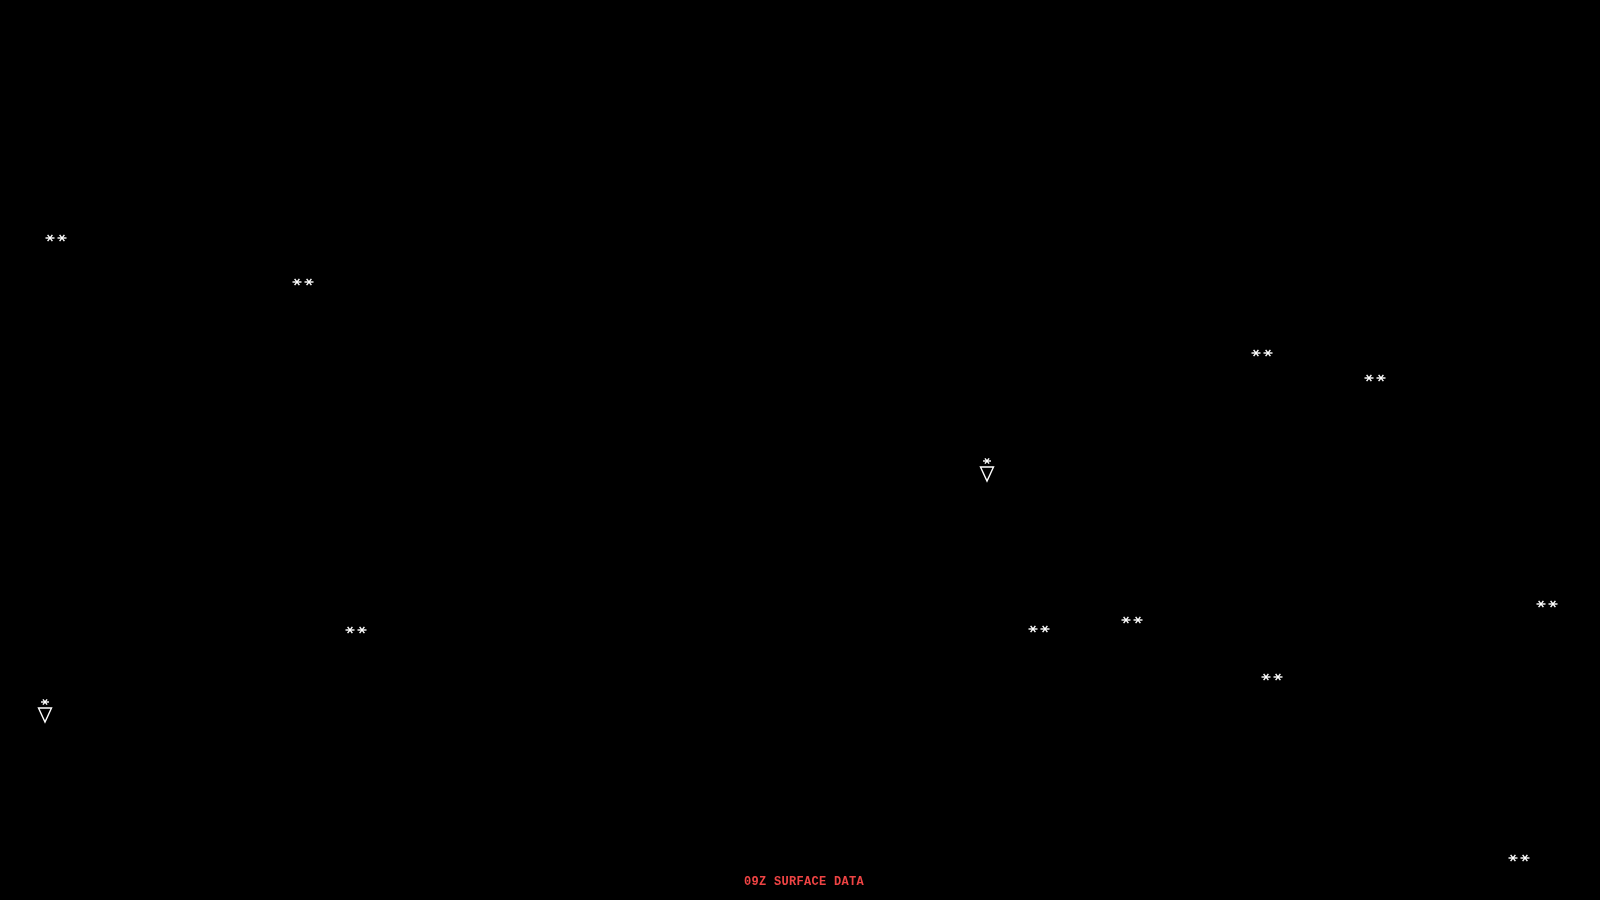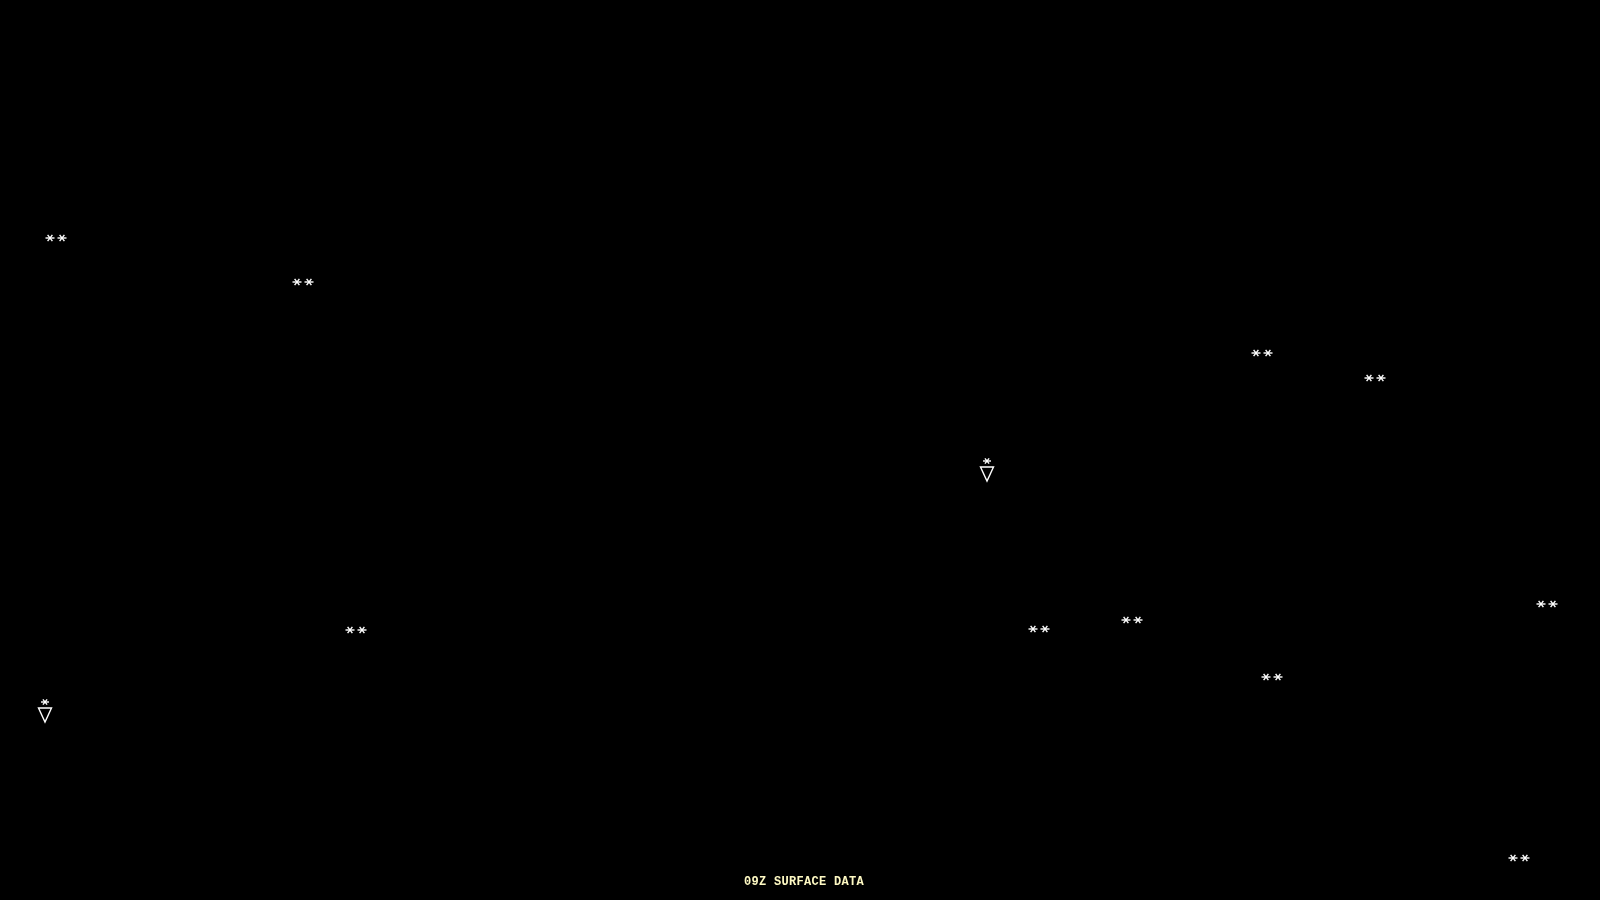--- a/index.html
+++ b/index.html
@@ -26,21 +26,21 @@
     line-height: 0;
   }
   .station svg {
     display: block;
   }
   .plot-title {
     position: absolute;
     left: 804px;
     top: 882px;
     transform: translate(-50%, -50%);
-    color: #fef9c3;
+    color: #ef4444;
     font-family: "Liberation Mono", monospace;
     font-size: 12px;
     font-weight: bold;
     letter-spacing: 0.3px;
     white-space: nowrap;
   }
 </style>
 </head>
 <body style="background: rgb(0, 0, 0);">
 

